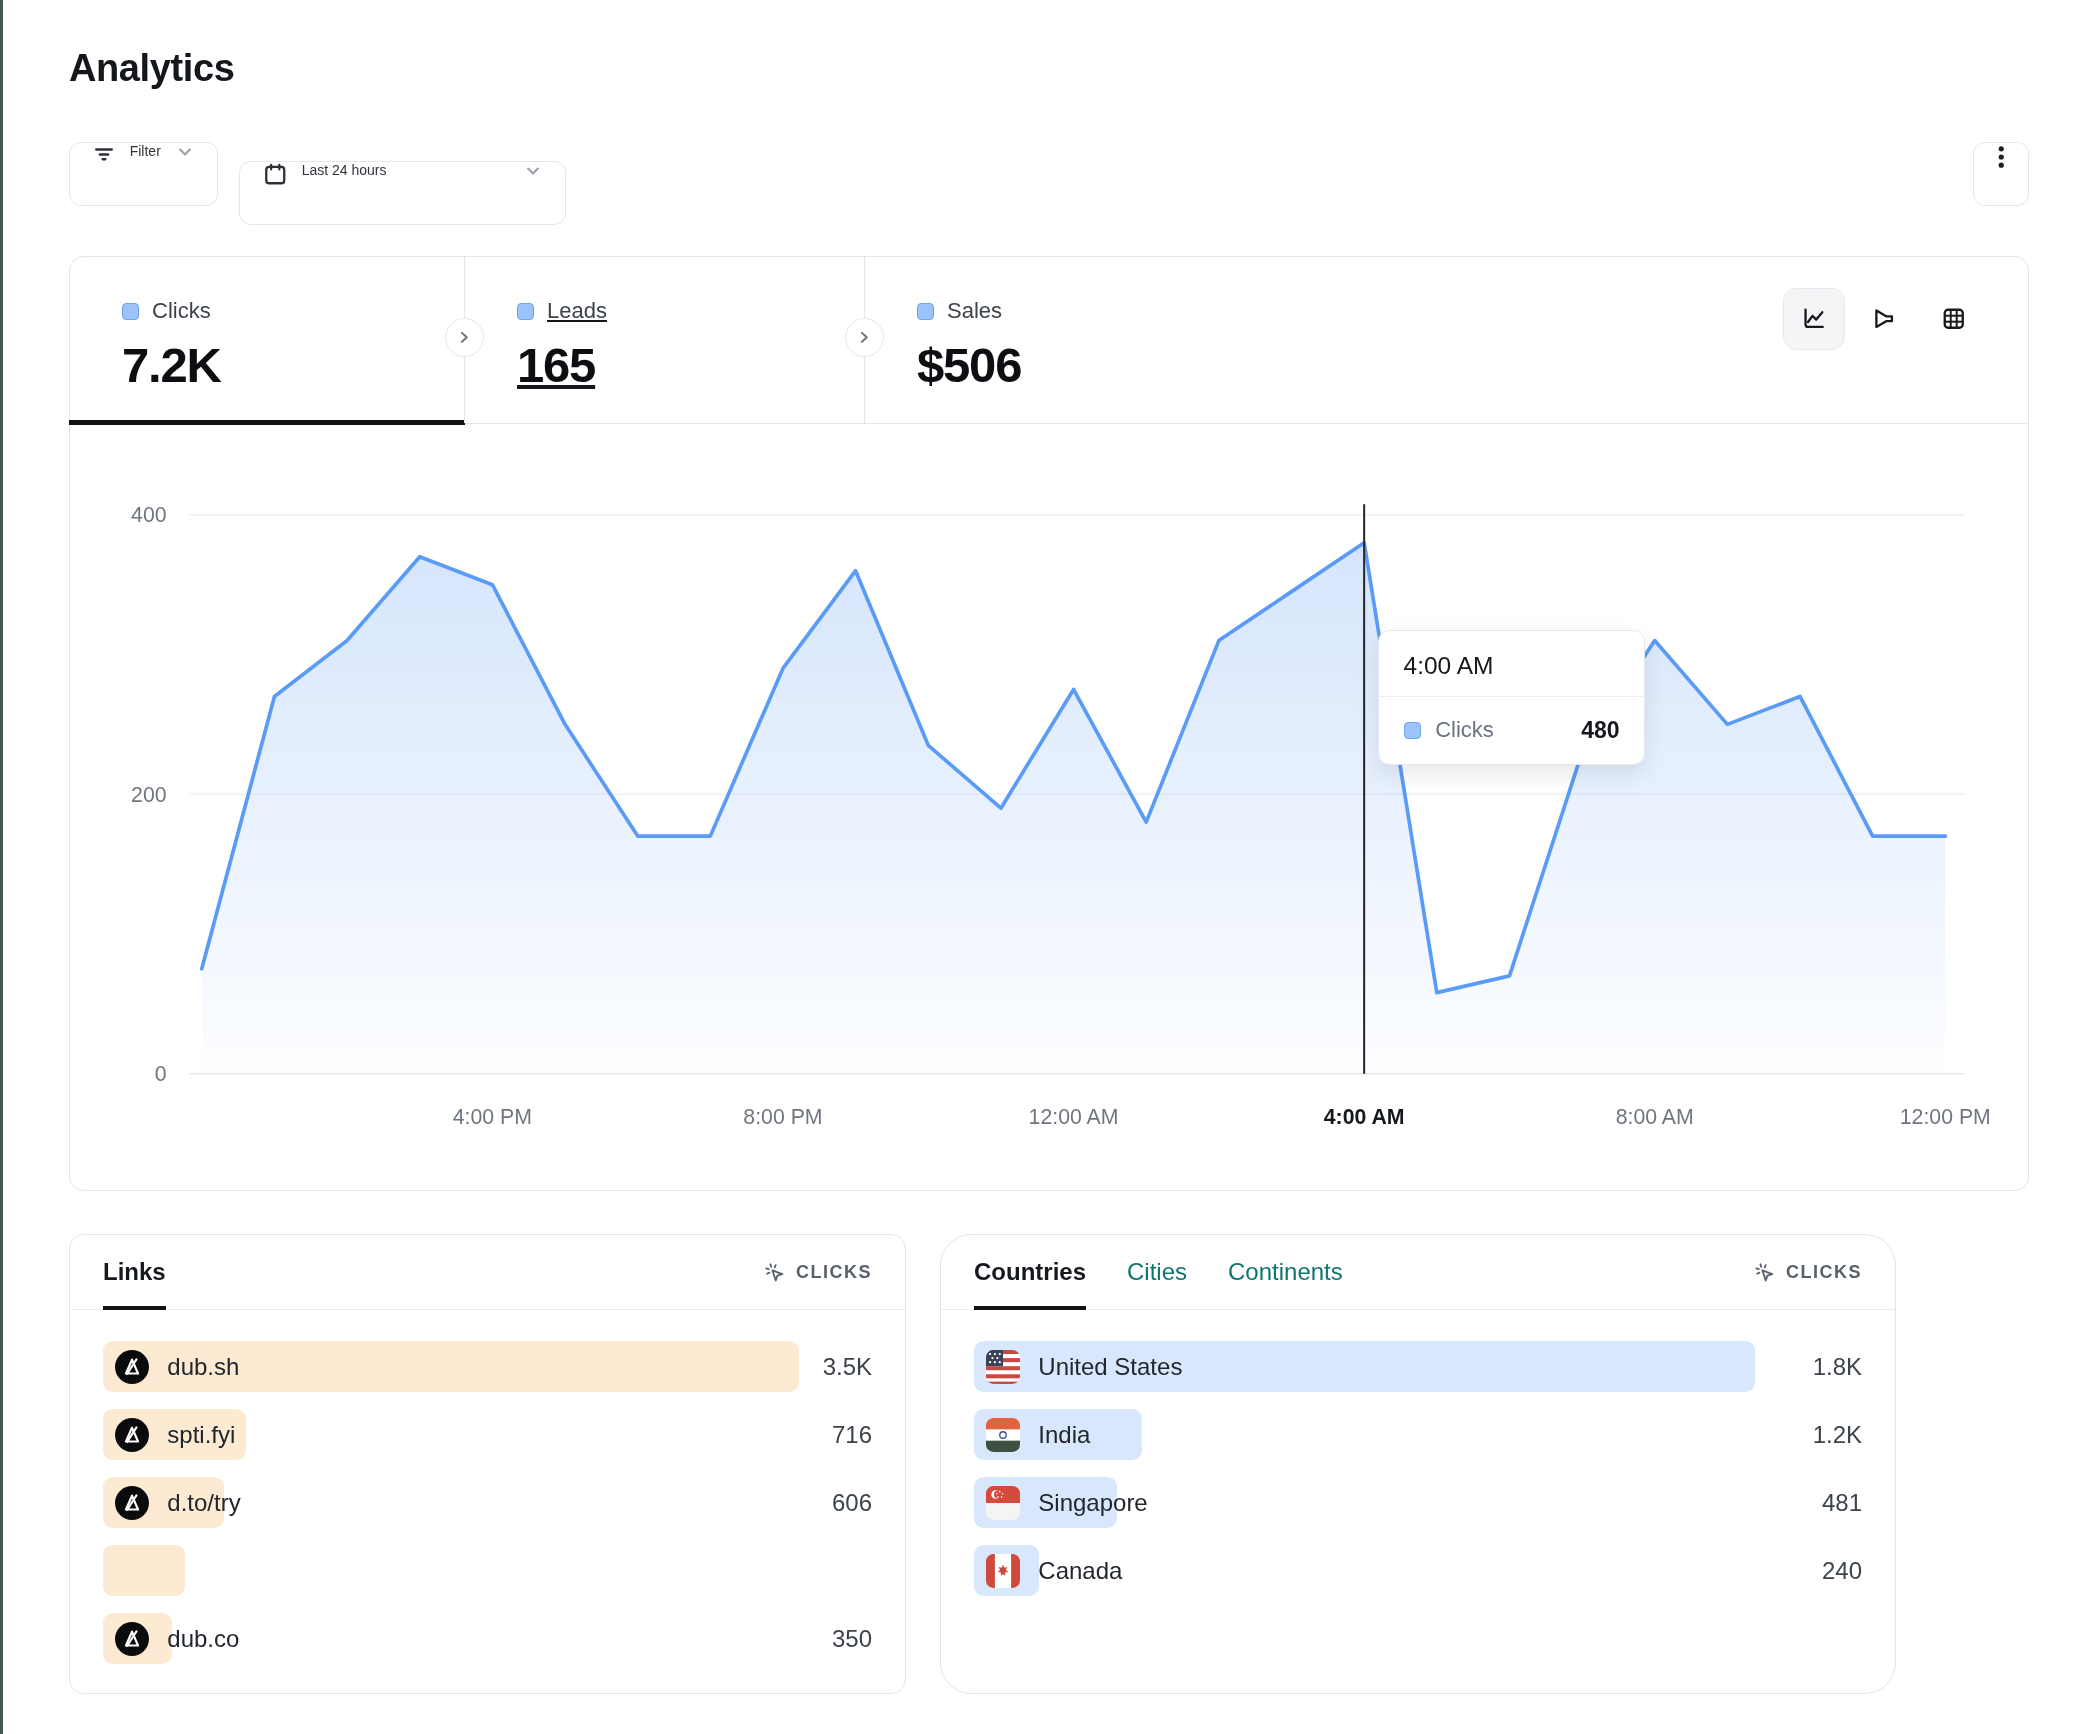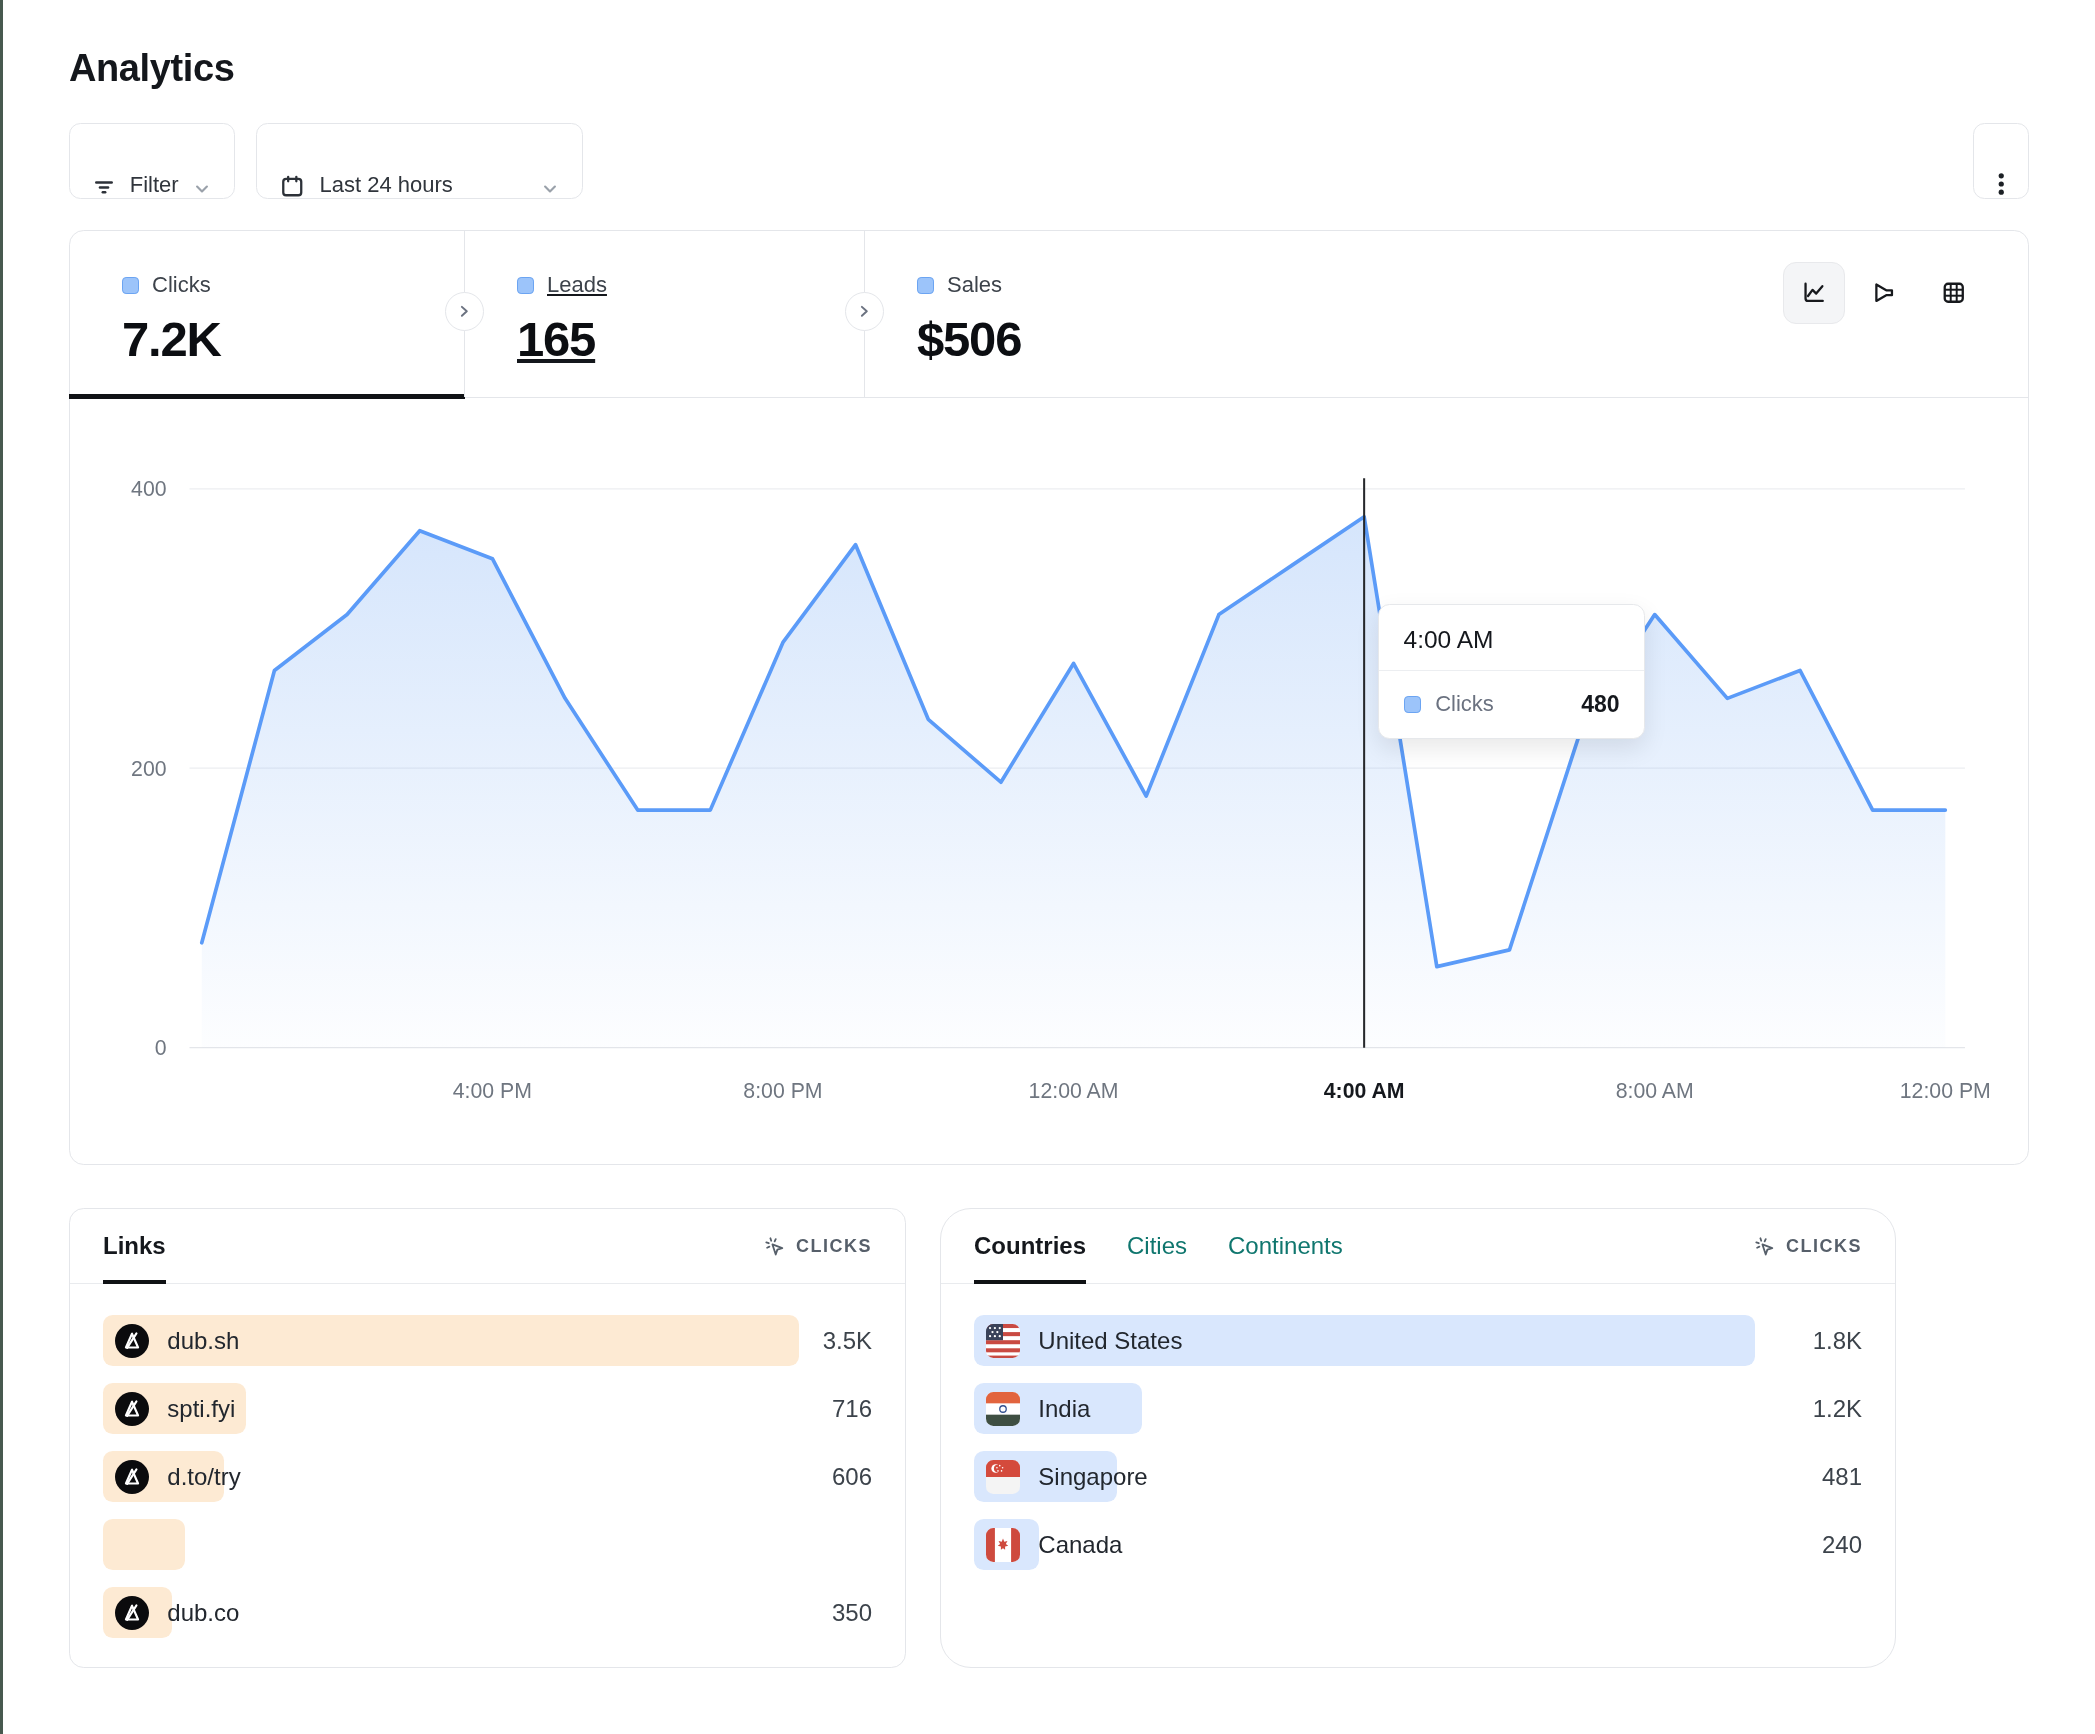--- a/index.html
+++ b/index.html
@@ -10,26 +10,26 @@
     overflow:hidden;
   }
   .edge-strip { position:absolute; left:0; top:0; width:2.5px; height:100%; background:#47594f; }
   .wrap { padding:47px 67px 0 69px; }
 
   h1.page-title { font-size:38px; font-weight:800; color:#14171c; letter-spacing:-0.4px; }
 
   
   .controls { display:flex; align-items:center; margin-top:33px; }
   .btn {
-    display:flex; align-items:flex-end; gap:14.7px; height:76px; background:#fff;
+    display:flex; align-items:flex-start; gap:14.7px; height:64px; background:#fff;
     border:1.2px solid #e4e6ea; border-radius:11.5px; padding:0 23px;
-    font-size:22px; font-weight:500; color:#30353c; cursor:pointer;
+    font-size:14px; font-weight:500; color:#30353c; cursor:pointer;
   }
   .btn svg { flex:0 0 auto; }
-  .date-btn { width:327px; margin-left:21px; }
+  .date-btn { width:327px; margin-left:21px;margin-top:38px; }
   .date-btn .spacer { flex:1; }
   .kebab-btn { margin-left:auto; width:56px; justify-content:center; padding:0; gap:0; }
 
   
   .chart-card { margin-top:31px; border:1.2px solid #e4e6ea; border-radius:14.7px; height:935px; position:relative; background:#fff; }
   .stats-row { display:flex; height:167px; border-bottom:1.2px solid #e4e6ea; position:relative; }
   .stat { position:relative; padding:41px 0 0 52px; }
   .stat + .stat { border-left:1.2px solid #e4e6ea; }
   .stat-0 { width:394px; } .stat-1 { width:400px;text-decoration:underline; } .stat-2 { flex:1; }
   .stat-head { display:flex; align-items:center; gap:13px; }

